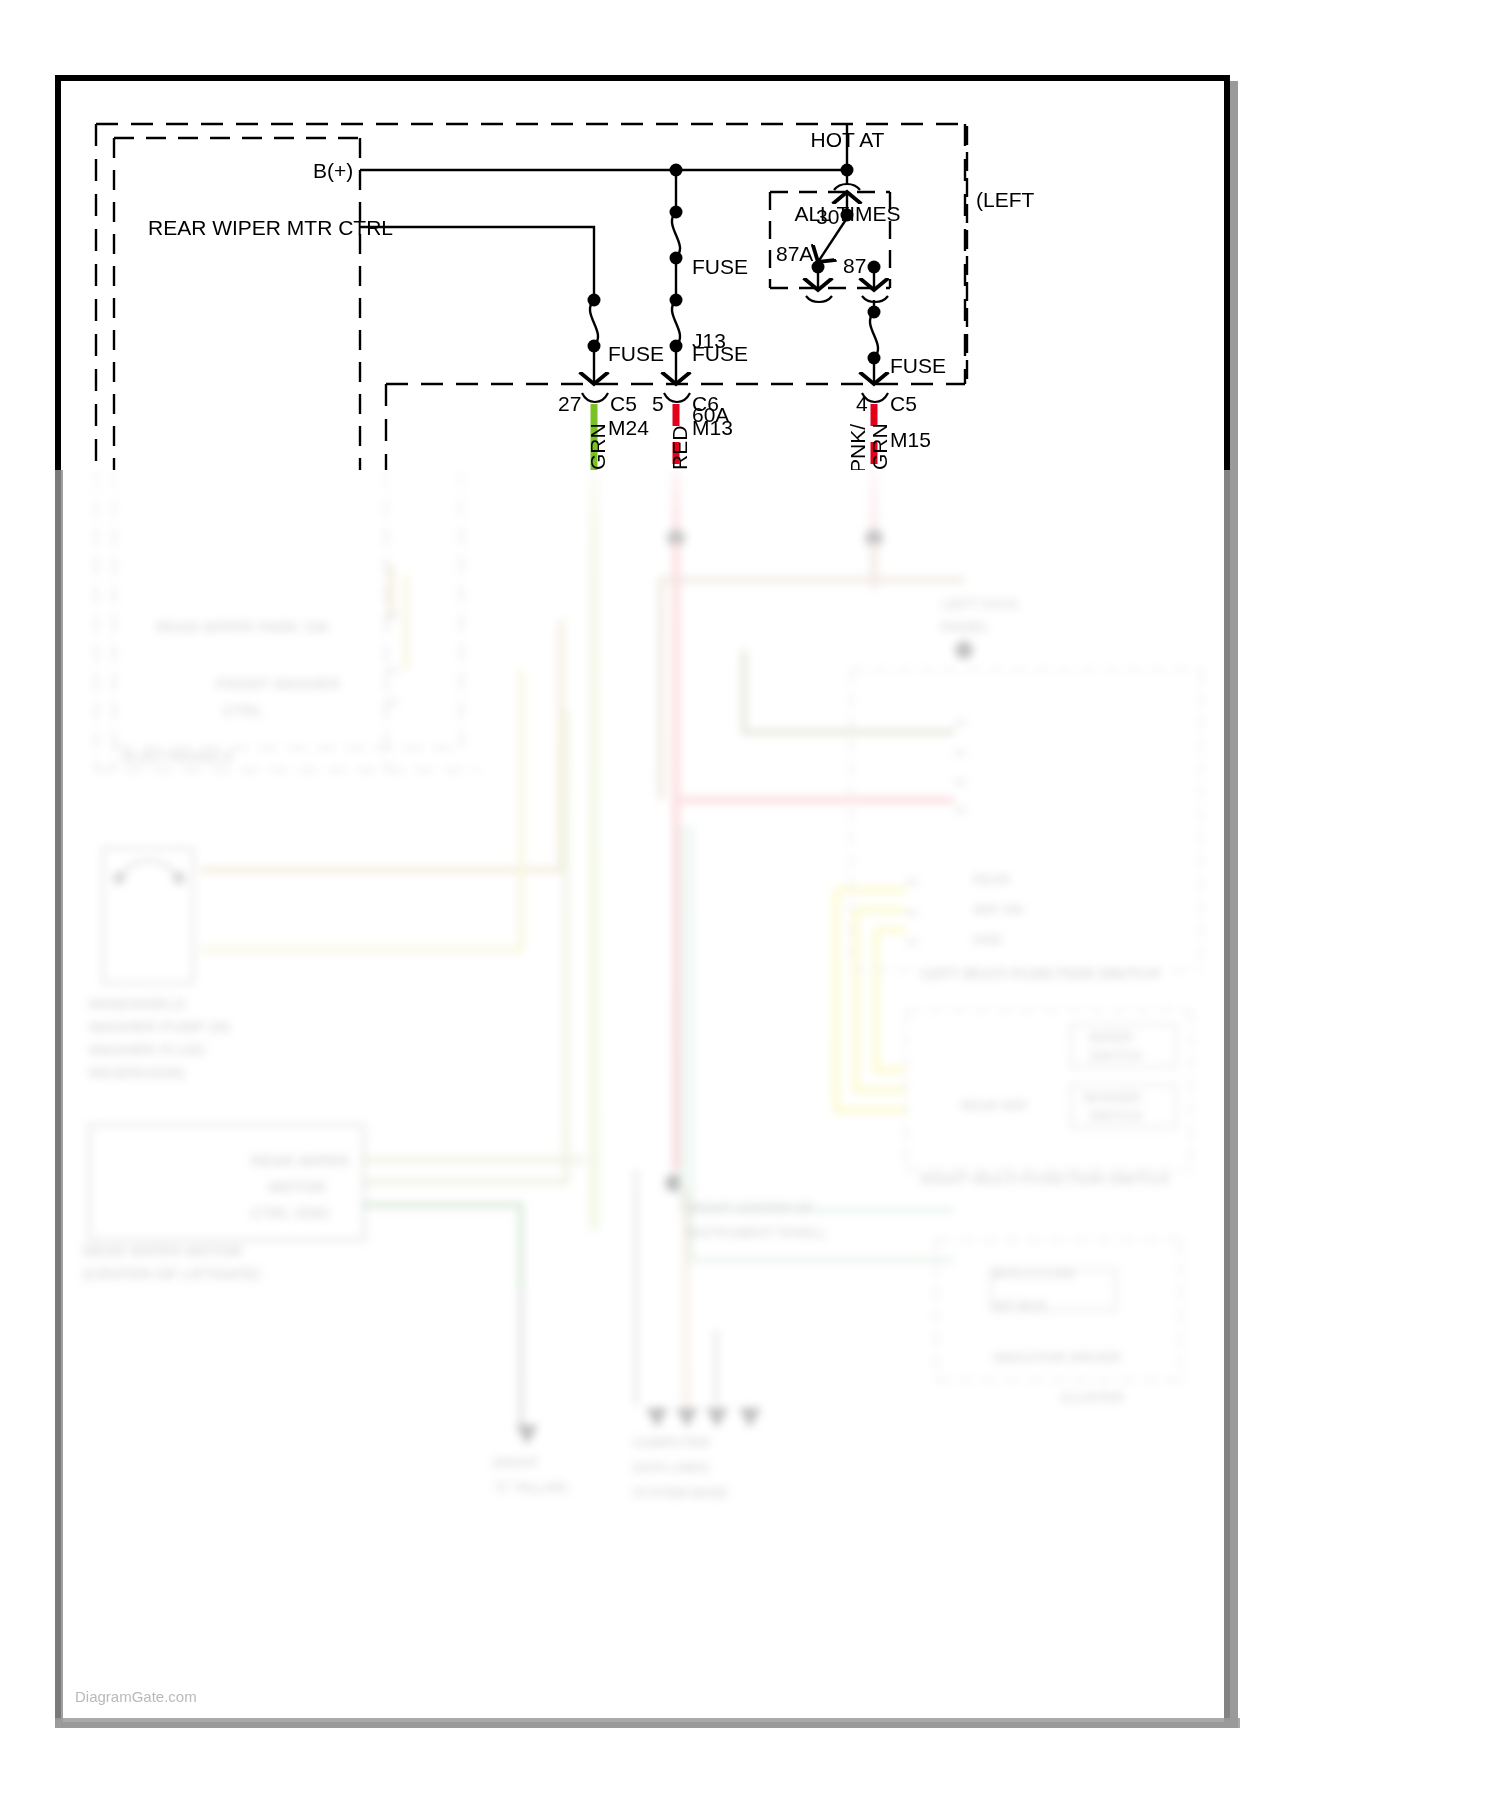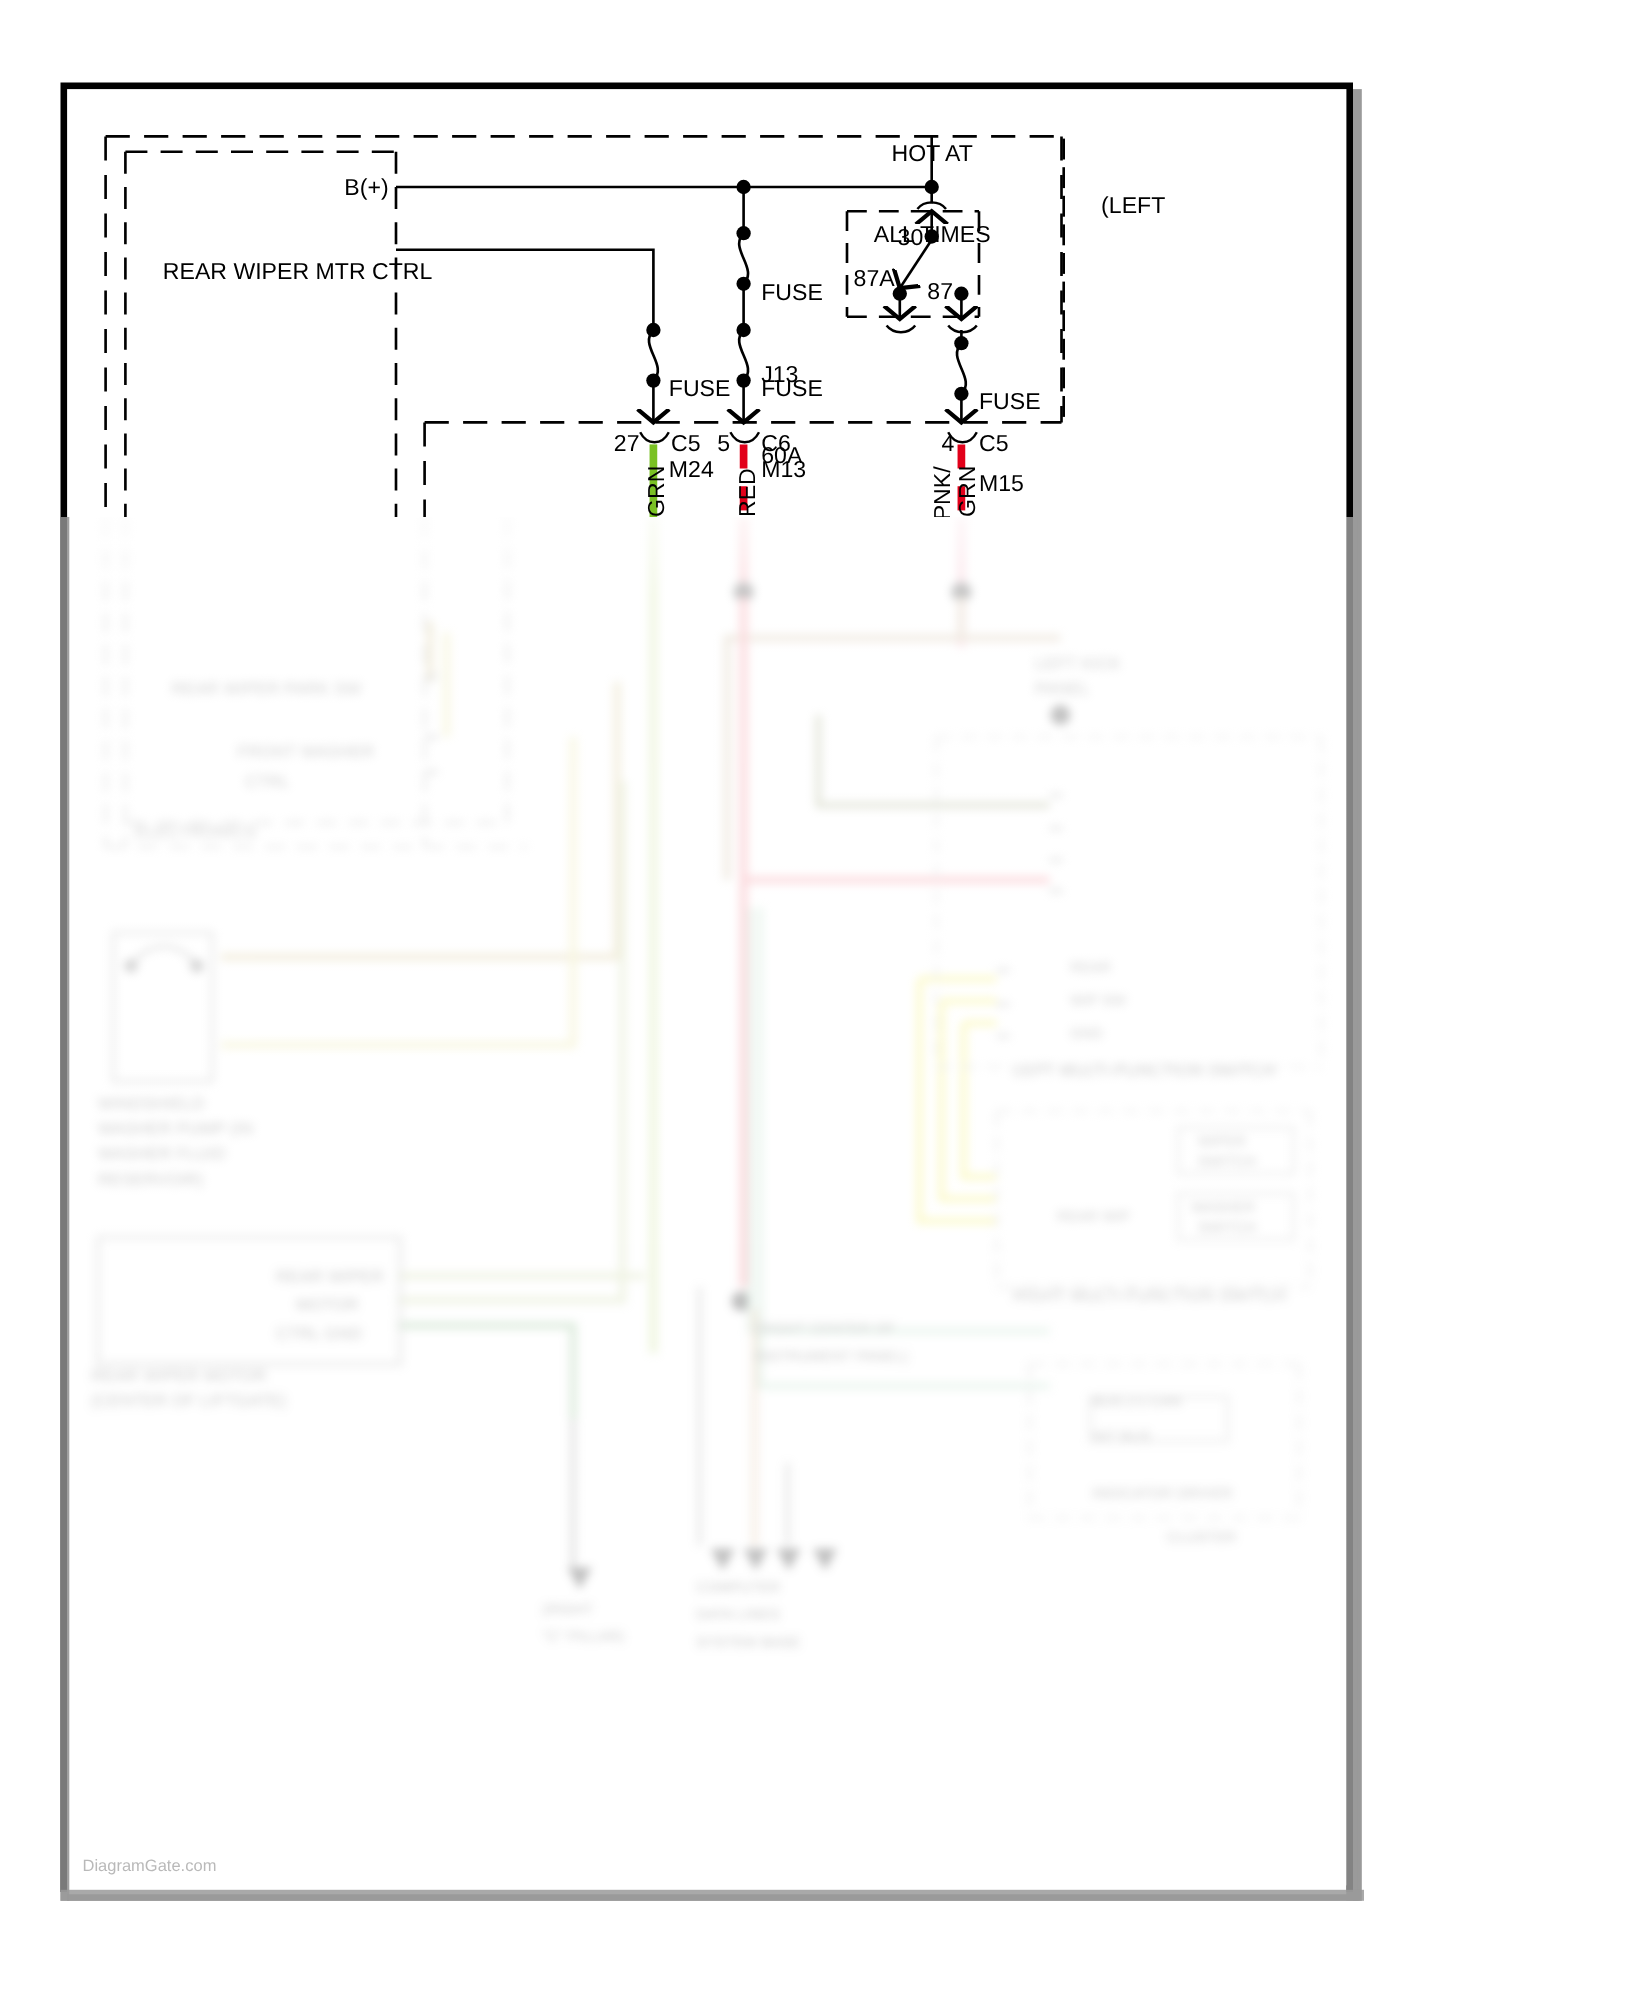--- a/index.html
+++ b/index.html
@@ -131,21 +131,21 @@
       <line x1="676" y1="404" x2="676" y2="470" stroke="#e2001a" stroke-dasharray="22,16"></line>
       <line x1="874" y1="404" x2="874" y2="470" stroke="#e2001a" stroke-dasharray="22,16"></line>
     </g>
   </svg>
 
   <div class="t t20 ctr" style="left:760px;top:78px;width:175px;">
     <div>HOT AT</div>
     <div>ALL TIMES</div>
   </div>
 
-  <div class="t t20" style="left:976px;top:176px;margin-left:25px;">(LEFT</div>
+  <div class="t t20" style="left:976px;top:188px;">(LEFT</div>
 
   <svg class="layer" viewBox="0 0 1500 1814">
     <g stroke="#000" stroke-width="2.4">
       <line x1="967" y1="126" x2="967" y2="145"></line>
       <line x1="967" y1="152" x2="967" y2="171"></line>
       <line x1="967" y1="178" x2="967" y2="197"></line>
       <line x1="967" y1="204" x2="967" y2="223"></line>
       <line x1="967" y1="230" x2="967" y2="249"></line>
       <line x1="967" y1="256" x2="967" y2="275"></line>
       <line x1="967" y1="282" x2="967" y2="301"></line>
@@ -154,21 +154,21 @@
       <line x1="967" y1="360" x2="967" y2="379"></line>
     </g>
   </svg>
 
   <div class="t t20" style="left:816px;top:205px;">30</div>
   <div class="t t20" style="left:776px;top:242px;">87A</div>
   <div class="t t20" style="left:843px;top:254px;">87</div>
 
   <div class="t t20" style="left:313px;top:159px;">B(+)</div>
 
-  <div class="t t20" style="left:148px;top:216px;margin-top:20px;">REAR WIPER MTR CTRL</div>
+  <div class="t t20" style="left:148px;top:216px;">REAR WIPER MTR CTRL</div>
 
   <div class="t t20" style="left:692px;top:205px;">
     <div>FUSE</div>
     <div>J13</div>
     <div>60A</div>
   </div>
 
   <div class="t t20" style="left:608px;top:292px;">
     <div>FUSE</div>
     <div>M24</div>

